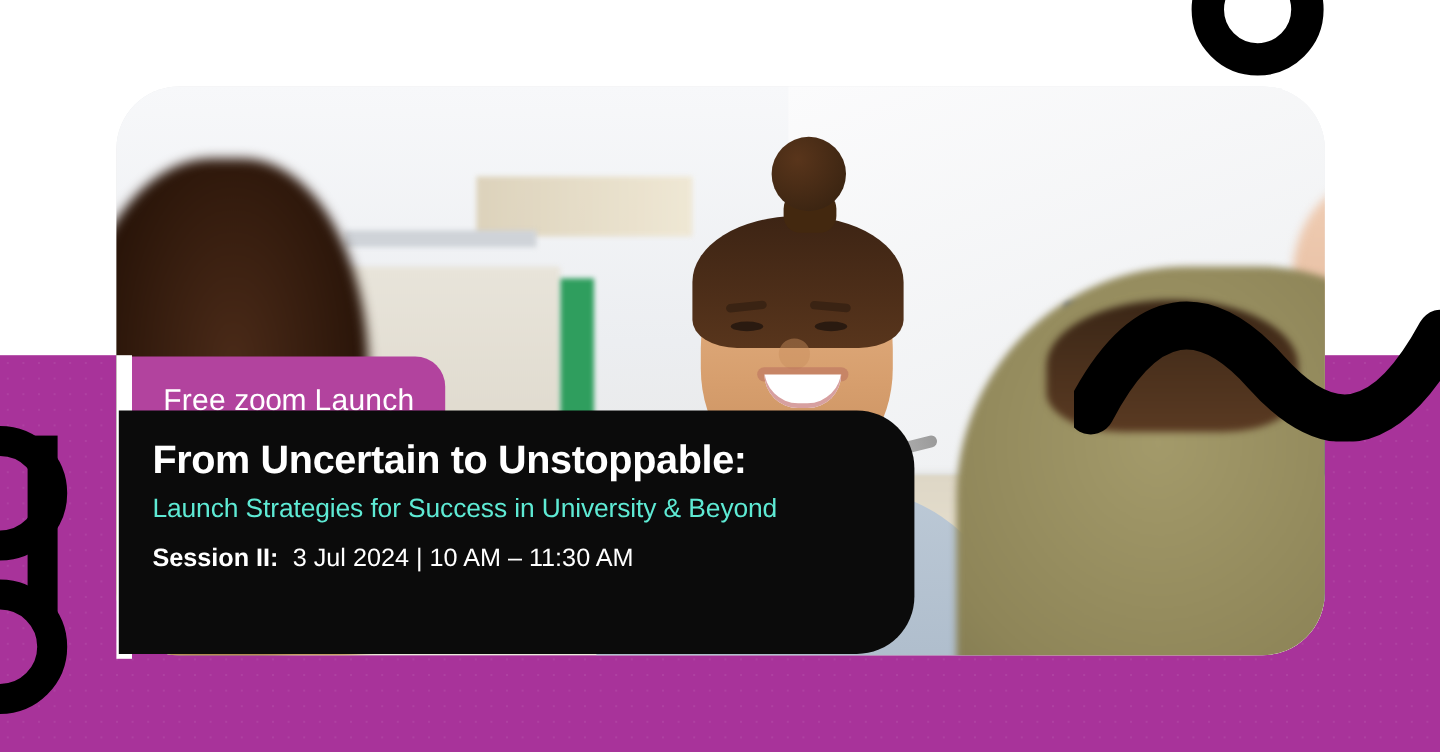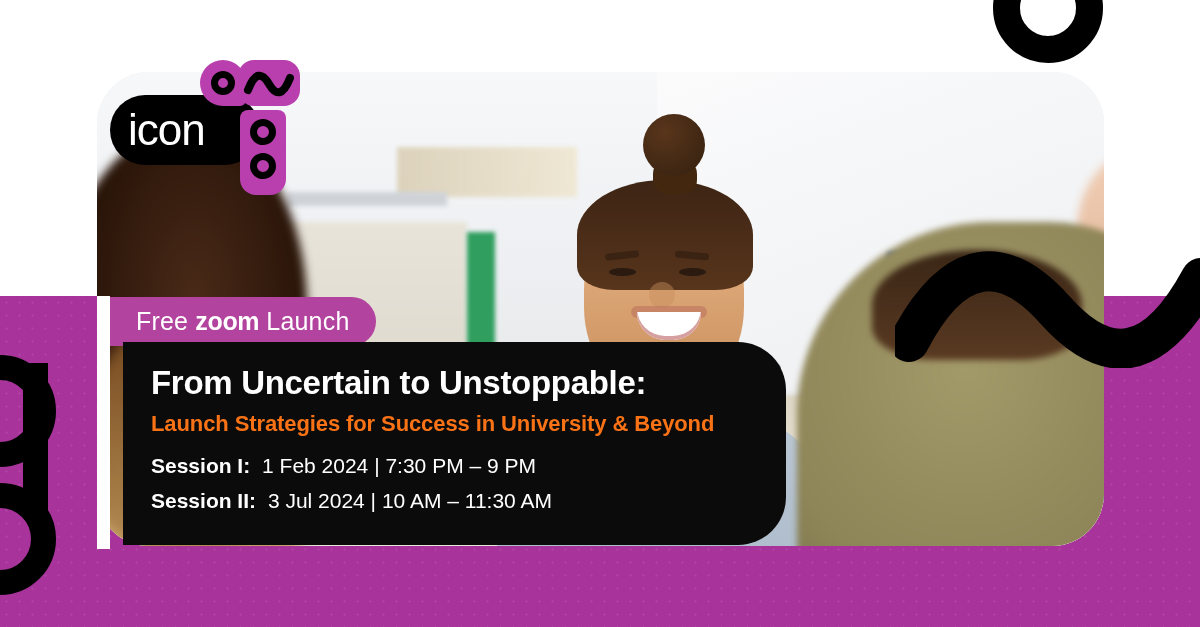--- a/index.html
+++ b/index.html
@@ -288,54 +288,54 @@
     width:26px;height:26px;border-radius:50%;
     border:7px solid #000000;box-sizing:border-box;
   }
   .logo-mark-c .o1{top:9px;}
   .logo-mark-c .o2{top:43px;}
 
   
   .badge{
     position:absolute;left:110px;top:297px;
     height:49px;
-    padding:0 26px;
+    padding:13px 26px;
     background:#B2439E;
     border-radius:0 25px 25px 0;
     display:flex;align-items:center;
     color:#ffffff;
     font-size:25px;
     letter-spacing:.2px;
     white-space:nowrap;
   }
   .badge .b-free{font-weight:400;}
-  .badge .b-zoom{font-weight:700;margin:12px 7px;letter-spacing:-.3px;}
+  .badge .b-zoom{font-weight:400;margin:12px 7px;letter-spacing:-.3px;}
   .badge .b-web{font-weight:400;}
 
   
   .panel{
-    position:absolute;left:123px;top:342px;
+    position:absolute;left:99px;top:342px;
     width:663px;height:203px;
     background:#0b0b0b;
     border-radius:0 48px 48px 0;
     padding:22px 0 0 28px;
     box-sizing:border-box;
   }
   .panel-title{
     color:#ffffff;
     font-size:33px;
     font-weight:700;
     letter-spacing:-.3px;
     margin:0 0 9px 0;
     white-space:nowrap;
   }
   .panel-sub{
-    color:#f97316;
+    color:#5eead4;
     font-size:22px;
-    font-weight:700;
+    font-weight:400;
     letter-spacing:-.1px;
     margin:0 0 17px 0;
     white-space:nowrap;
   }
   .session{
     color:#ffffff;
     font-size:21px;
     font-weight:400;
     margin:0 0 11px 0;
     white-space:nowrap;
@@ -406,50 +406,30 @@
   <div class="deco-wave">
     <svg width="320" height="120" viewBox="0 0 320 120" xmlns="http://www.w3.org/2000/svg">
       <path d="M14 94 C 60 6, 110 6, 160 62 C 210 118, 258 118, 306 30" fill="none" stroke="#000000" stroke-width="40" stroke-linecap="round"></path>
     </svg>
   </div>
 
   <div class="deco-ring-tr"></div>
 
   <div class="left-sliver"></div>
 
-  <div class="logo">
-    <div class="logo-pill"></div>
-    <div class="logo-word">icon</div>
-    <div class="logo-mark-a">
-      <div class="inner"></div>
-    </div>
-    <div class="logo-mark-b">
-      <svg width="62" height="46" viewBox="0 0 62 46" xmlns="http://www.w3.org/2000/svg">
-        <path d="M10 30 C 17 12, 24 12, 31 24 C 38 36, 45 36, 52 18" fill="none" stroke="#000000" stroke-width="8" stroke-linecap="round"></path>
-      </svg>
-    </div>
-    <div class="logo-mark-c">
-      <div class="o1"></div>
-      <div class="o2"></div>
-    </div>
-  </div>
 
   <div class="badge">
     <span class="b-free">Free</span>
     <span class="b-zoom">zoom</span>
     <span class="b-web">Launch</span>
   </div>
 
   <div class="panel">
     <div class="panel-title">From Uncertain to Unstoppable:</div>
     <div class="panel-sub">Launch Strategies for Success in University &amp; Beyond</div>
 
     <div class="session">
-      <span class="s-label">Session I:</span>
-      <span>1 Feb 2024 | 7:30 PM – 9 PM</span>
-    </div>
-    <div class="session">
       <span class="s-label">Session II:</span>
       <span>3 Jul 2024 | 10 AM – 11:30 AM</span>
     </div>
   </div>
 
 </div>
 
 </body></html>

